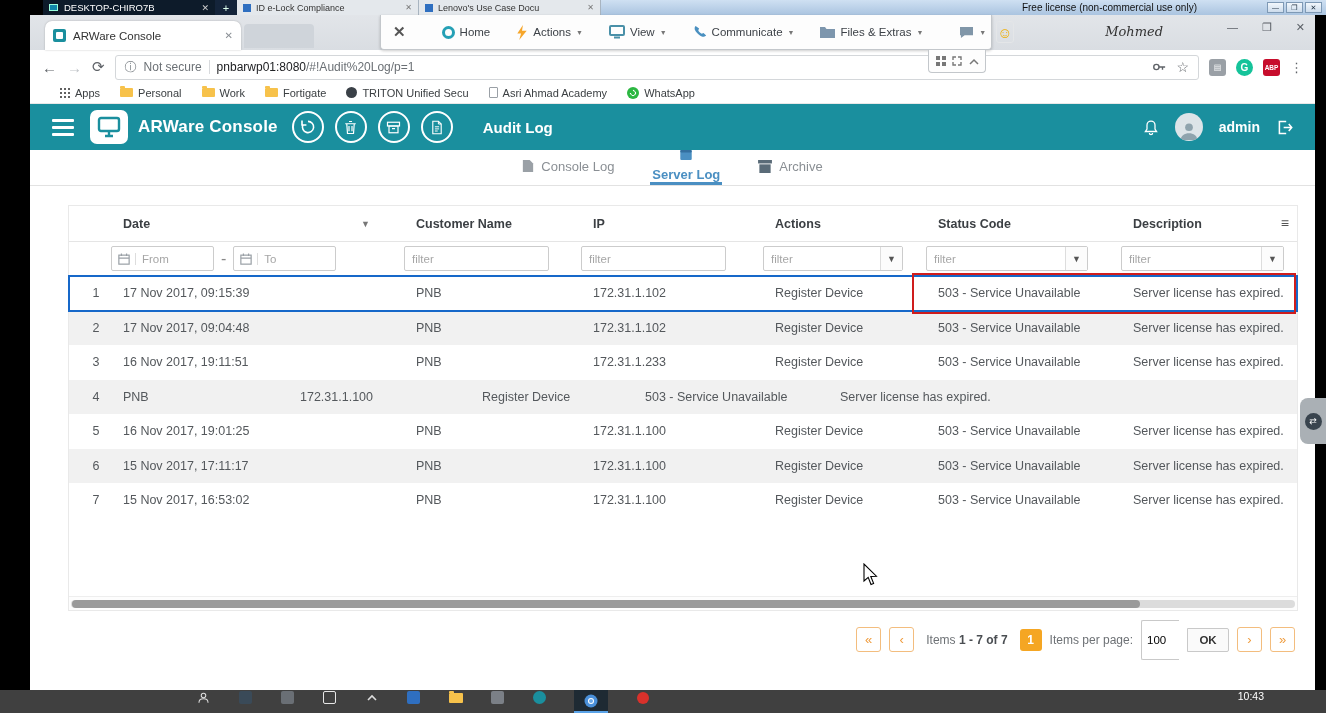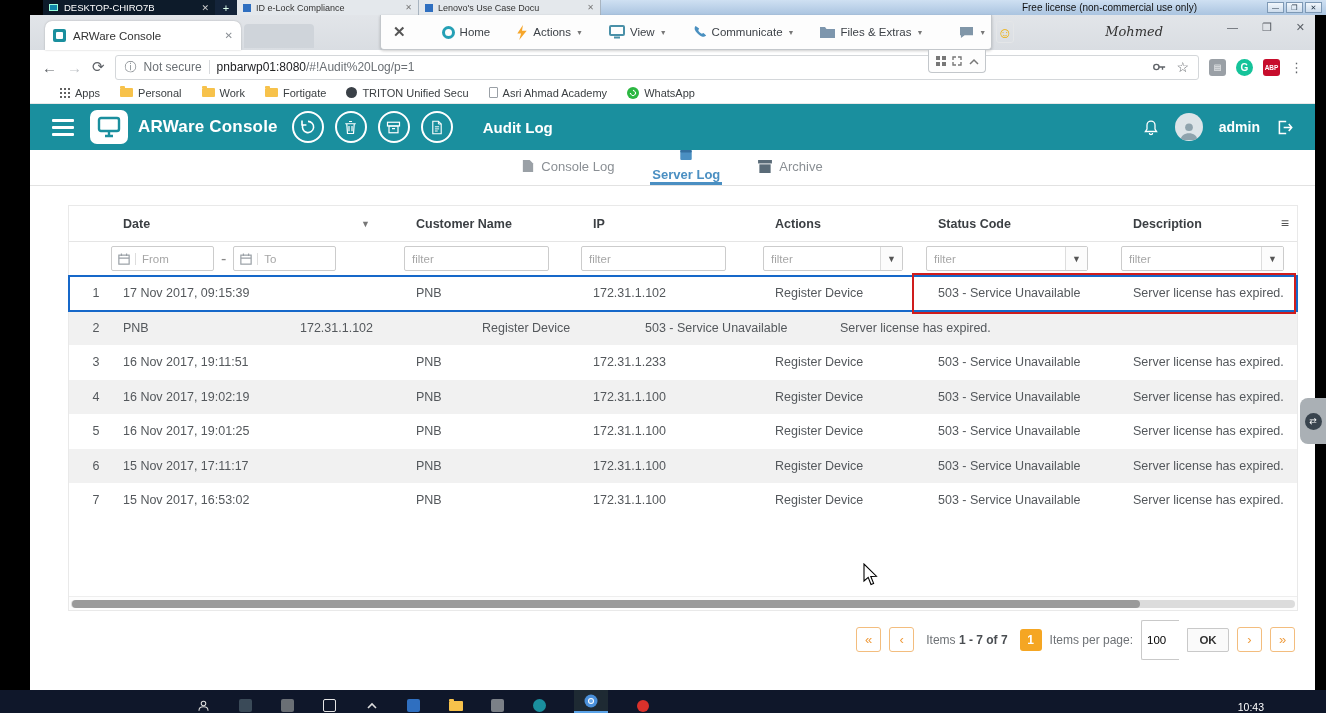--- a/index.html
+++ b/index.html
@@ -168,22 +168,22 @@
   .pg-items b { color:#4a4e52; }
   .pg-badge { min-width:22px; height:22px; background:#f5a623; color:#fff; border-radius:3px;
     font-size:12px; font-weight:bold; display:flex; align-items:center; justify-content:center; padding:0 4px; }
   .pg-label { font-size:12px; color:#6d7175; }
   .pg-size { width:38px; height:40px; border:1px solid #c9c9c9; border-right:none; font-size:11.5px;
     padding:0 5px; border-radius:2px 0 0 2px; }
   .pg-ok { height:24px; width:42px; border:1px solid #c9c9c9; background:#fafafa; color:#333;
     font-size:11.5px; font-weight:bold; border-radius:0 2px 2px 0; display:flex; align-items:center; justify-content:center; }
 
   
-  .taskbar { position:absolute; left:0; right:0; top:690px; height:23px; background:#0f172a;
-    display:flex; align-items:flex-end; gap:27px; padding-left:196px; }
+  .taskbar { position:absolute; left:0; right:0; top:690px; height:23px; background:#404040;
+    display:flex; align-items:flex-start; gap:27px; padding-left:196px; }
   .tb-ico { width:15px; height:15px; display:flex; align-items:center; justify-content:center; flex:none; }
   .tb-sq { width:13px; height:13px; border-radius:2px; }
   .tb-chrome { width:34px; height:23px; display:flex; align-items:center; justify-content:center;
     background:#1e2a33; border-bottom:2px solid #5aa3e8; }
   .tb-clock { margin-left:auto; margin-right:62px; color:#fff; font-size:10.5px; }
 
   
   .tv-handle { position:absolute; left:1300px; top:398px; width:26px; height:46px;
     background:#aab0b5; border-radius:8px 0 0 8px; display:flex; align-items:center; justify-content:center; }
   .tv-handle .hub { width:17px; height:17px; border-radius:50%; background:#39444e; color:#fff;
@@ -516,38 +516,38 @@
           <div class="c-cust">PNB</div>
           <div class="c-ip">172.31.1.102</div>
           <div class="c-act">Register Device</div>
           <div class="c-status">503 - Service Unavailable</div>
           <div class="c-desc">Server license has expired.</div>
           <div class="blue-outline"></div>
           <div class="red-box"></div>
         </div>
         <div class="trow even">
           <div class="c-num">2</div>
+          <div class="c-date">17 Nov 2017, 09:04:48</div>
           <div class="c-cust">PNB</div>
           <div class="c-ip">172.31.1.102</div>
           <div class="c-act">Register Device</div>
           <div class="c-status">503 - Service Unavailable</div>
           <div class="c-desc">Server license has expired.</div>
         </div>
         <div class="trow">
           <div class="c-num">3</div>
           <div class="c-date">16 Nov 2017, 19:11:51</div>
           <div class="c-cust">PNB</div>
           <div class="c-ip">172.31.1.233</div>
           <div class="c-act">Register Device</div>
           <div class="c-status">503 - Service Unavailable</div>
           <div class="c-desc">Server license has expired.</div>
         </div>
         <div class="trow even">
           <div class="c-num">4</div>
-          <div class="c-date">16 Nov 2017, 19:02:19</div>
           <div class="c-cust">PNB</div>
           <div class="c-ip">172.31.1.100</div>
           <div class="c-act">Register Device</div>
           <div class="c-status">503 - Service Unavailable</div>
           <div class="c-desc">Server license has expired.</div>
         </div>
         <div class="trow">
           <div class="c-num">5</div>
           <div class="c-date">16 Nov 2017, 19:01:25</div>
           <div class="c-cust">PNB</div>

